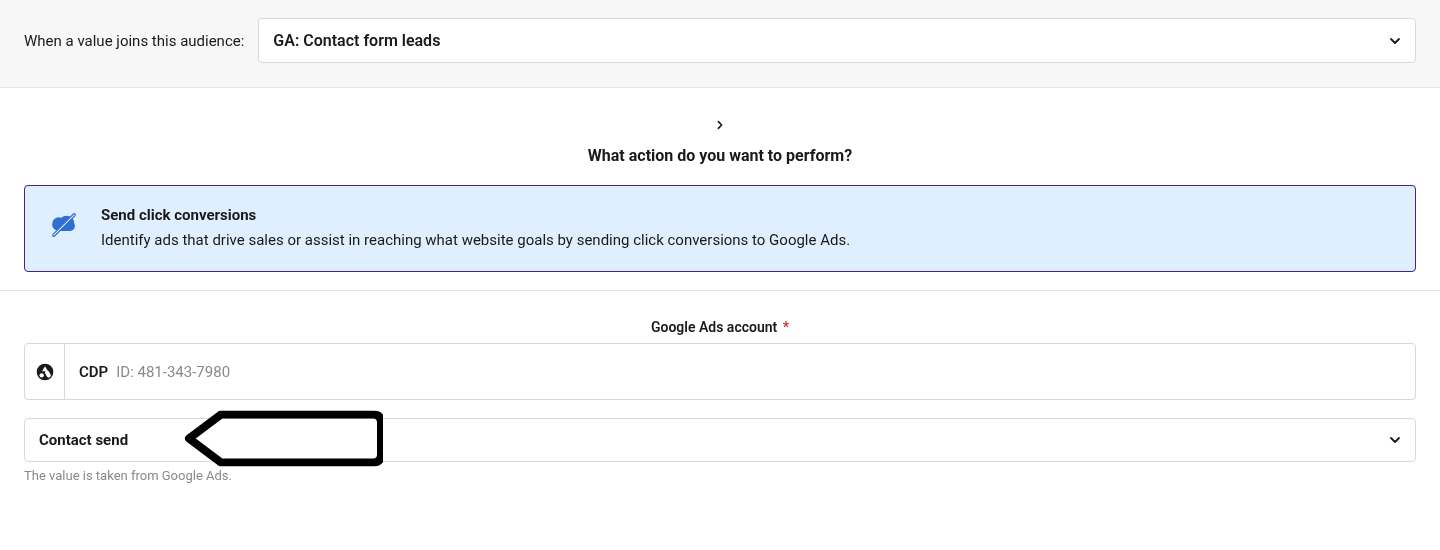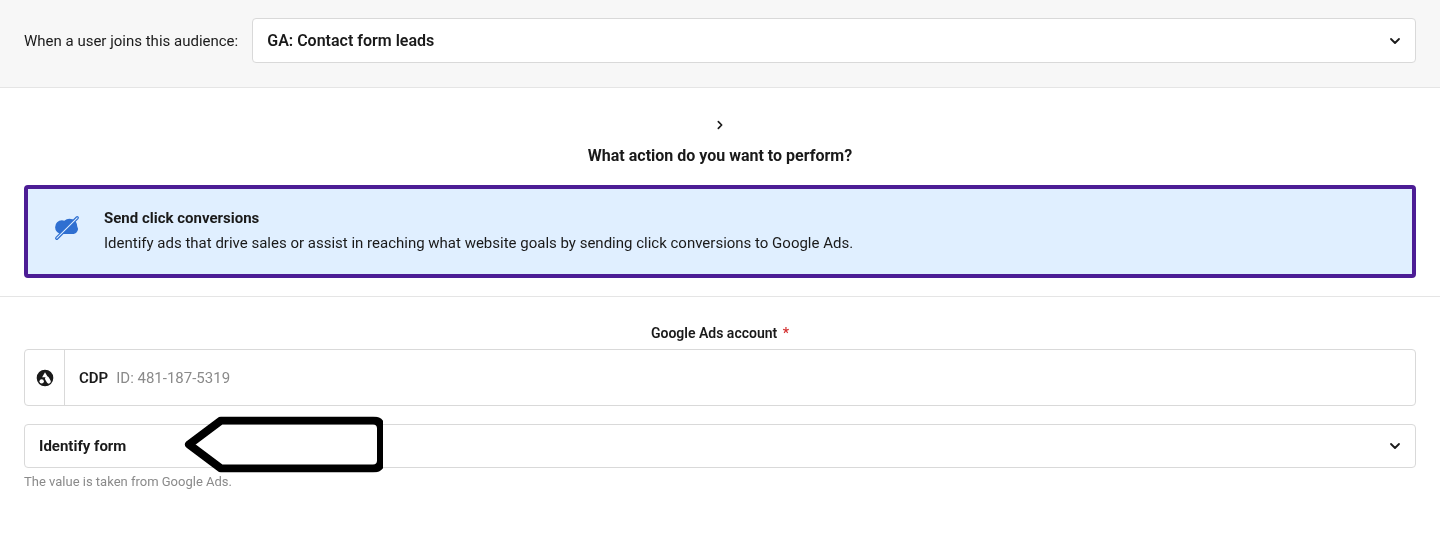--- a/index.html
+++ b/index.html
@@ -62,21 +62,21 @@
       display: flex;
       align-items: center;
       justify-content: center;
     }
     .collapse-header .title {
       font-size: 16px;
       font-weight: 700;
       color: #1a1a1a;
     }
     .info-card {
-      border: 4px solid #4c1d95;
+      border: 1px solid #4c1d95;
       background: #e0efff;
       border-radius: 4px;
       padding: 20px 22px;
       display: flex;
       gap: 20px;
       align-items: flex-start;
       margin-bottom: 12px;
     }
     .info-card .icon {
       flex-shrink: 0;
@@ -162,21 +162,21 @@
       left: 158px;
       top: 50%;
       transform: translateY(-50%);
       pointer-events: none;
     }
   </style>
 </head>
 <body>
 
 <div class="top-section">
-  <span class="top-label">When a user joins this audience:</span>
+  <span class="top-label">When a value joins this audience:</span>
   <div class="top-select">
     <span class="top-select-text">GA: Contact form leads</span>
     <span class="chevron-down">
       <svg viewBox="0 0 12 12" width="12" height="12">
           <path d="M2 4l4 4 4-4" stroke="#1a1a1a" stroke-width="1.8" fill="none" stroke-linecap="round" stroke-linejoin="round"></path>
         </svg>
     </span>
   </div>
 </div>
 
@@ -217,28 +217,28 @@
       <div class="icon-cell">
         <svg viewBox="0 0 24 24" width="20" height="20">
           <circle cx="12" cy="12" r="10" fill="#1a1a1a"></circle>
           <path d="M12 5 l3.5 6 h-7 z" fill="#fff"></path>
           <circle cx="8" cy="16" r="2.6" fill="#fff"></circle>
           <rect x="13" y="10" width="5" height="9" rx="2.5" transform="rotate(-30 15.5 14.5)" fill="#fff"></rect>
         </svg>
       </div>
       <div class="content">
         <span class="name">CDP</span>
-        <span class="id">ID: 481-187-5319</span>
+        <span class="id">ID: 481-343-7980</span>
       </div>
     </div>
   </div>
 
   <div class="field-group">
     <div class="select-box">
-      <span class="value">Identify form</span>
+      <span class="value">Contact send</span>
       <span class="chevron-down">
         <svg viewBox="0 0 12 12" width="12" height="12">
             <path d="M2 4l4 4 4-4" stroke="#1a1a1a" stroke-width="1.8" fill="none" stroke-linecap="round" stroke-linejoin="round"></path>
           </svg>
       </span>
       <span class="annotation-arrow">
         <svg width="200" height="56" viewBox="0 0 200 56">
           <path d="M 38 4 L 190 4 Q 198 4 198 12 L 198 44 Q 198 52 190 52 L 38 52 L 6 28 Z" fill="none" stroke="#000" stroke-width="8" stroke-linejoin="round"></path>
         </svg>
       </span>

